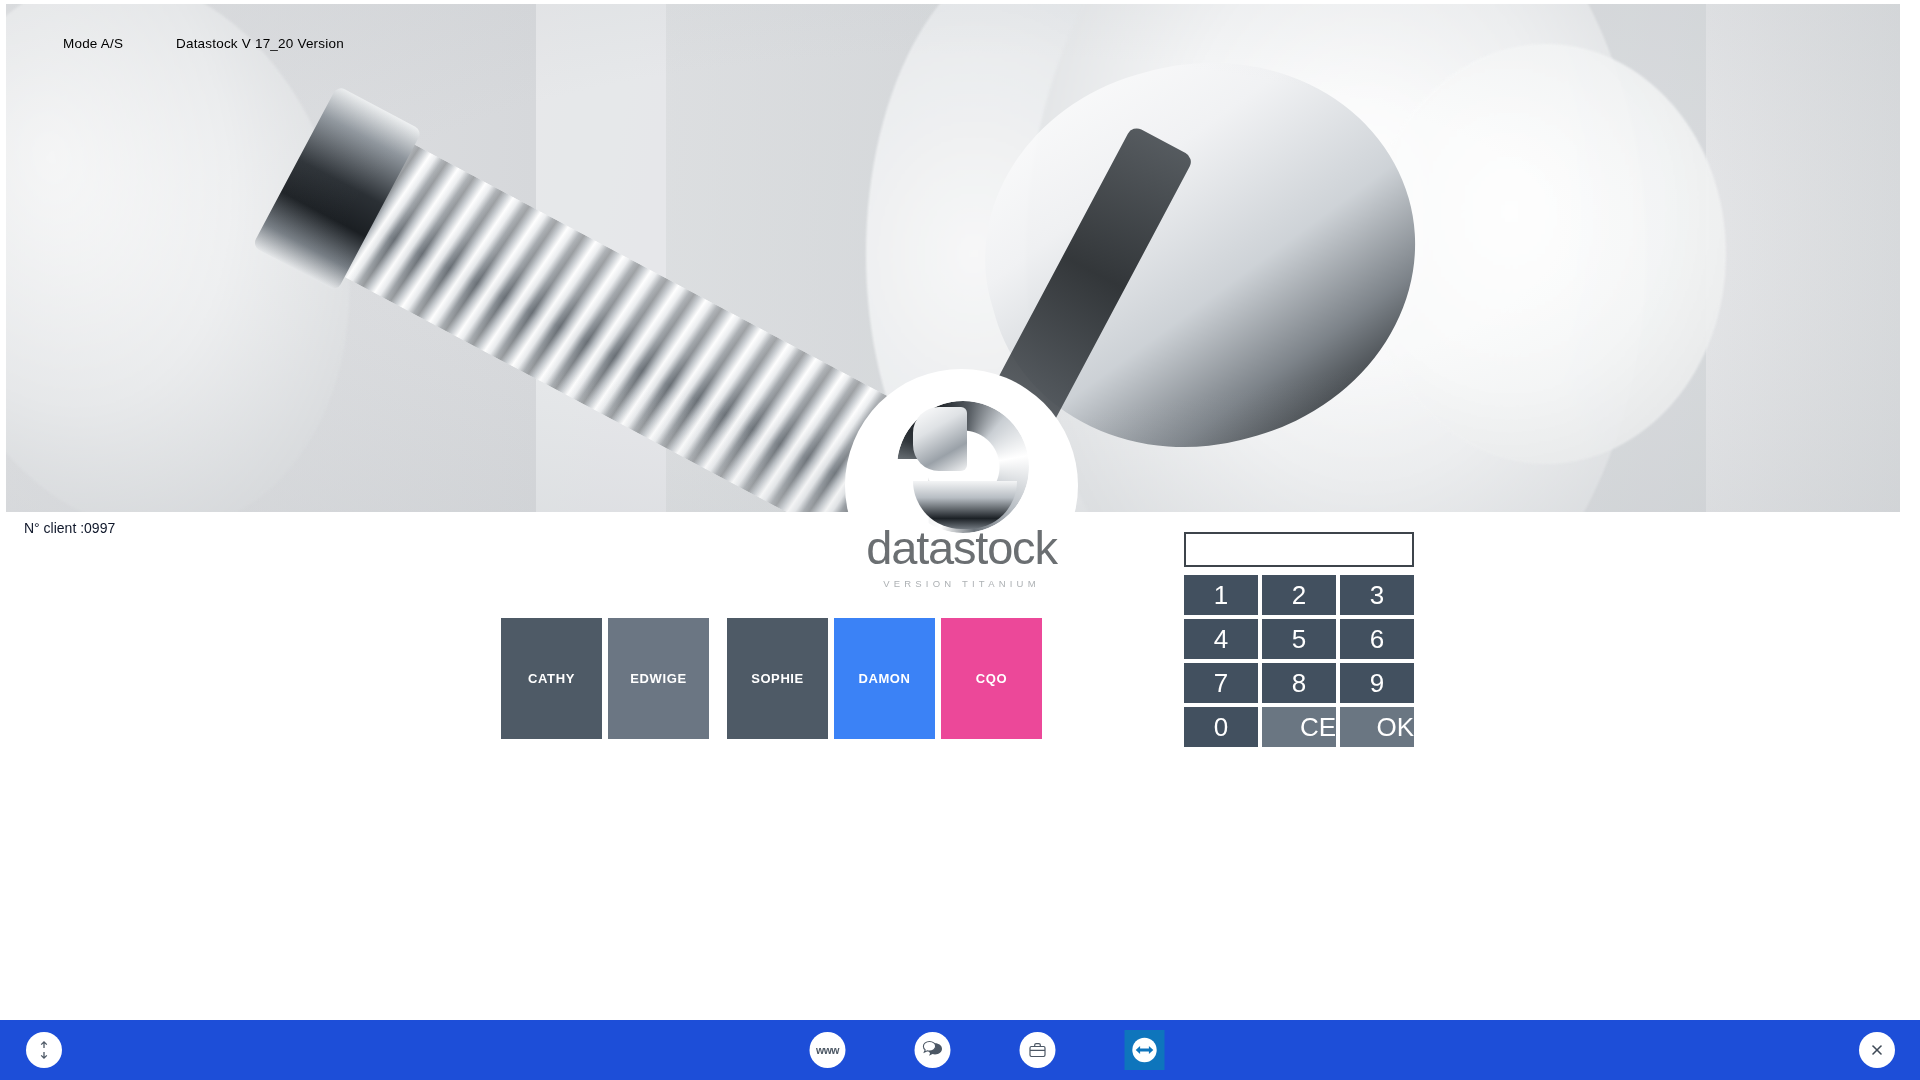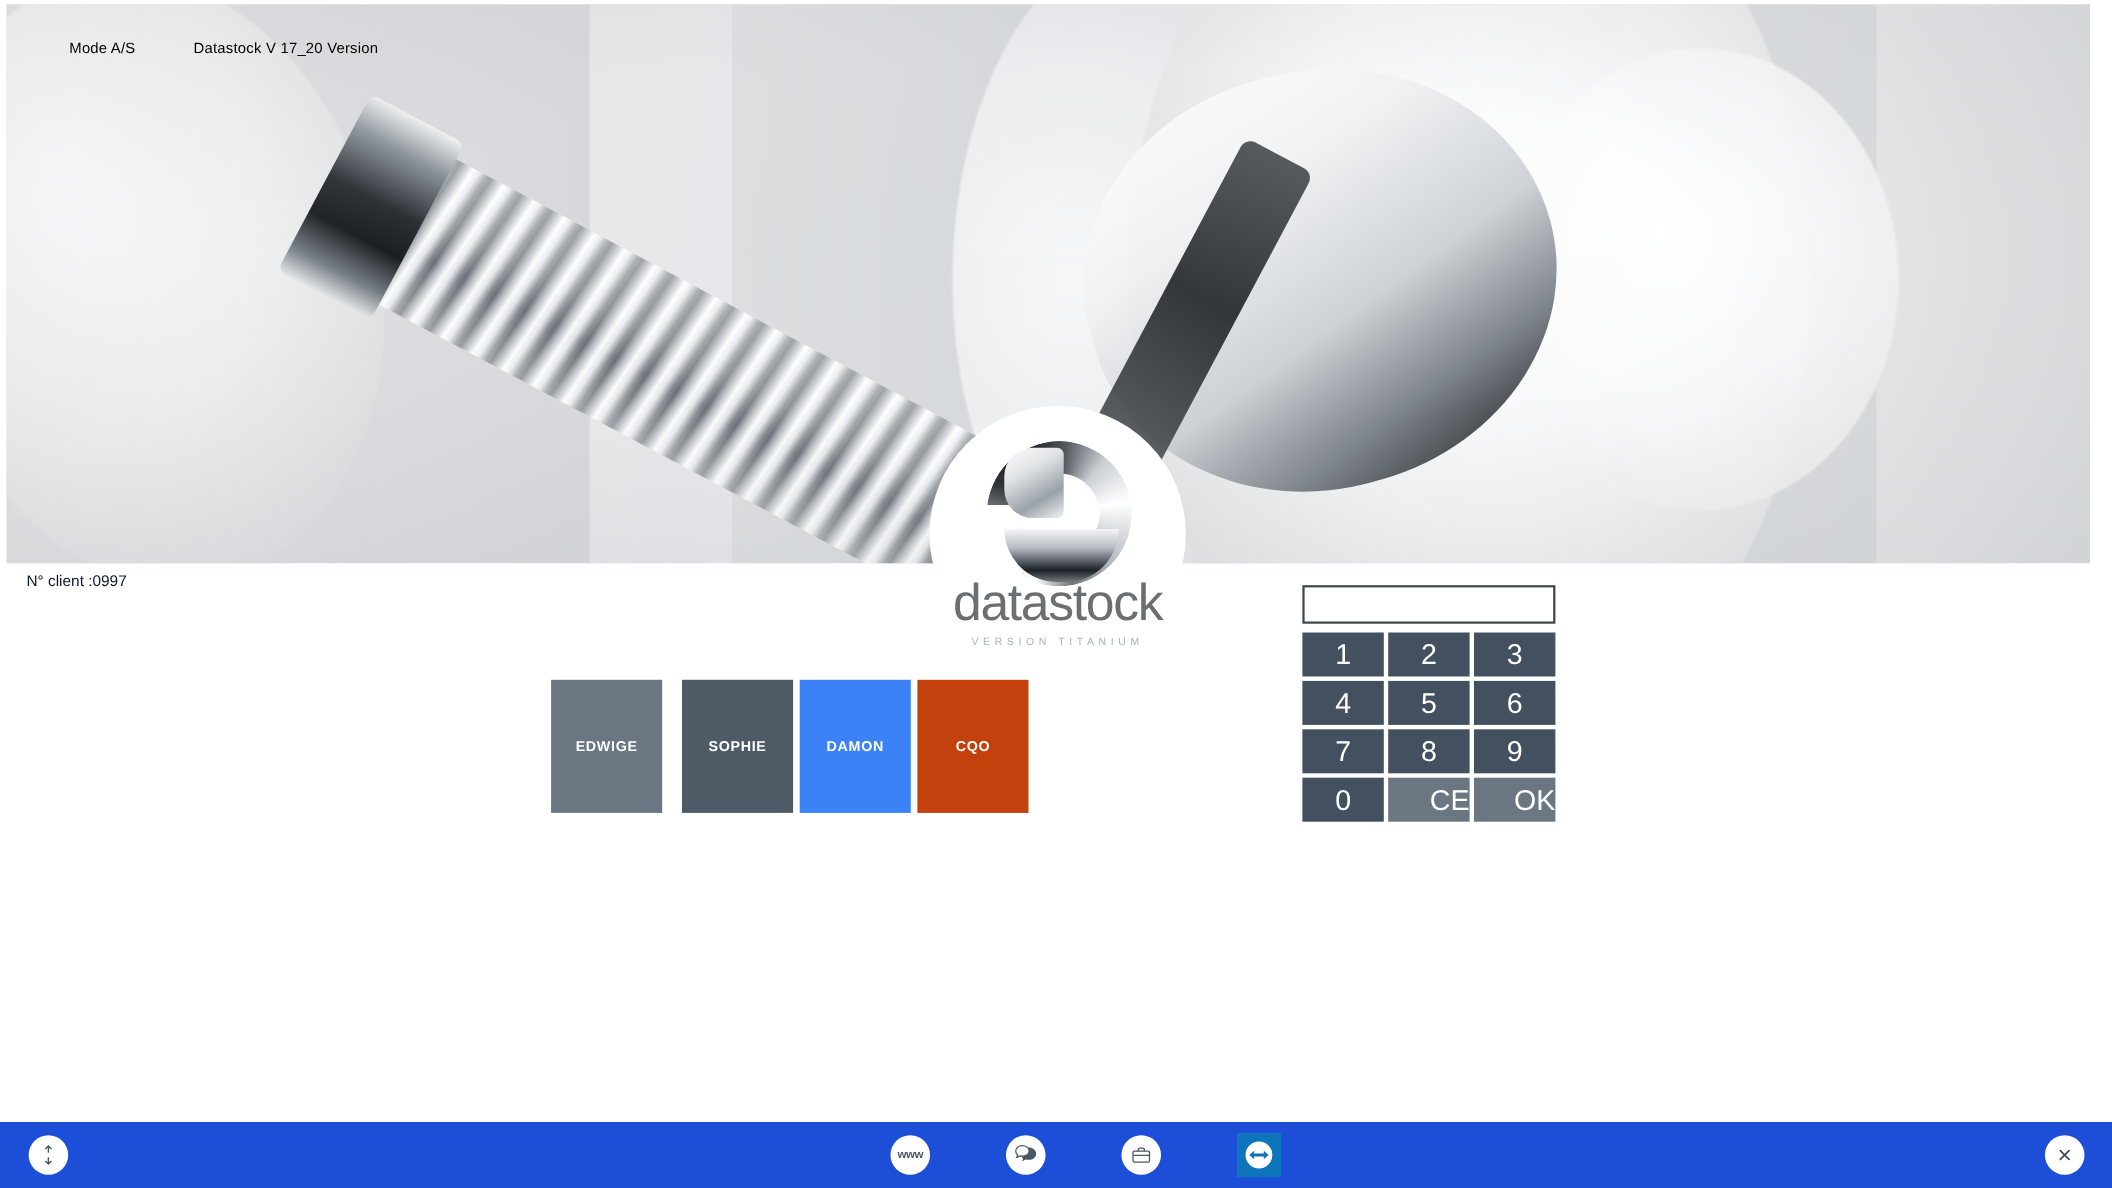--- a/index.html
+++ b/index.html
@@ -334,30 +334,33 @@
 </div>
 
 <div class="logo-caption">
   <div class="lc-word">datastock</div>
   <div class="lc-sub">VERSION TITANIUM</div>
 </div>
 
 <div class="client-no">N° client :0997</div>
 
 <div class="users">
+  <button class="user-btn" style="background: rgb(78, 90, 102);">
+    <span>CATHY</span>
+  </button>
   <button class="user-btn" style="background: rgb(107, 118, 131);">
     <span>EDWIGE</span>
   </button>
   <button class="user-btn" style="background: rgb(78, 90, 102); margin-left: 12px;">
     <span>SOPHIE</span>
   </button>
   <button class="user-btn" style="background: #3b82f6;">
     <span>DAMON</span>
   </button>
-  <button class="user-btn" style="background: #c2410c;">
+  <button class="user-btn" style="background: #ec4899;">
     <span>CQO</span>
   </button>
 </div>
 
 <div class="keypad">
   <input class="keypad-display" type="text" value="" style="">
   <div class="keypad-grid">
       <button class="key digit" style="background: rgb(66, 80, 95);">
         <span>1</span>
       </button>

